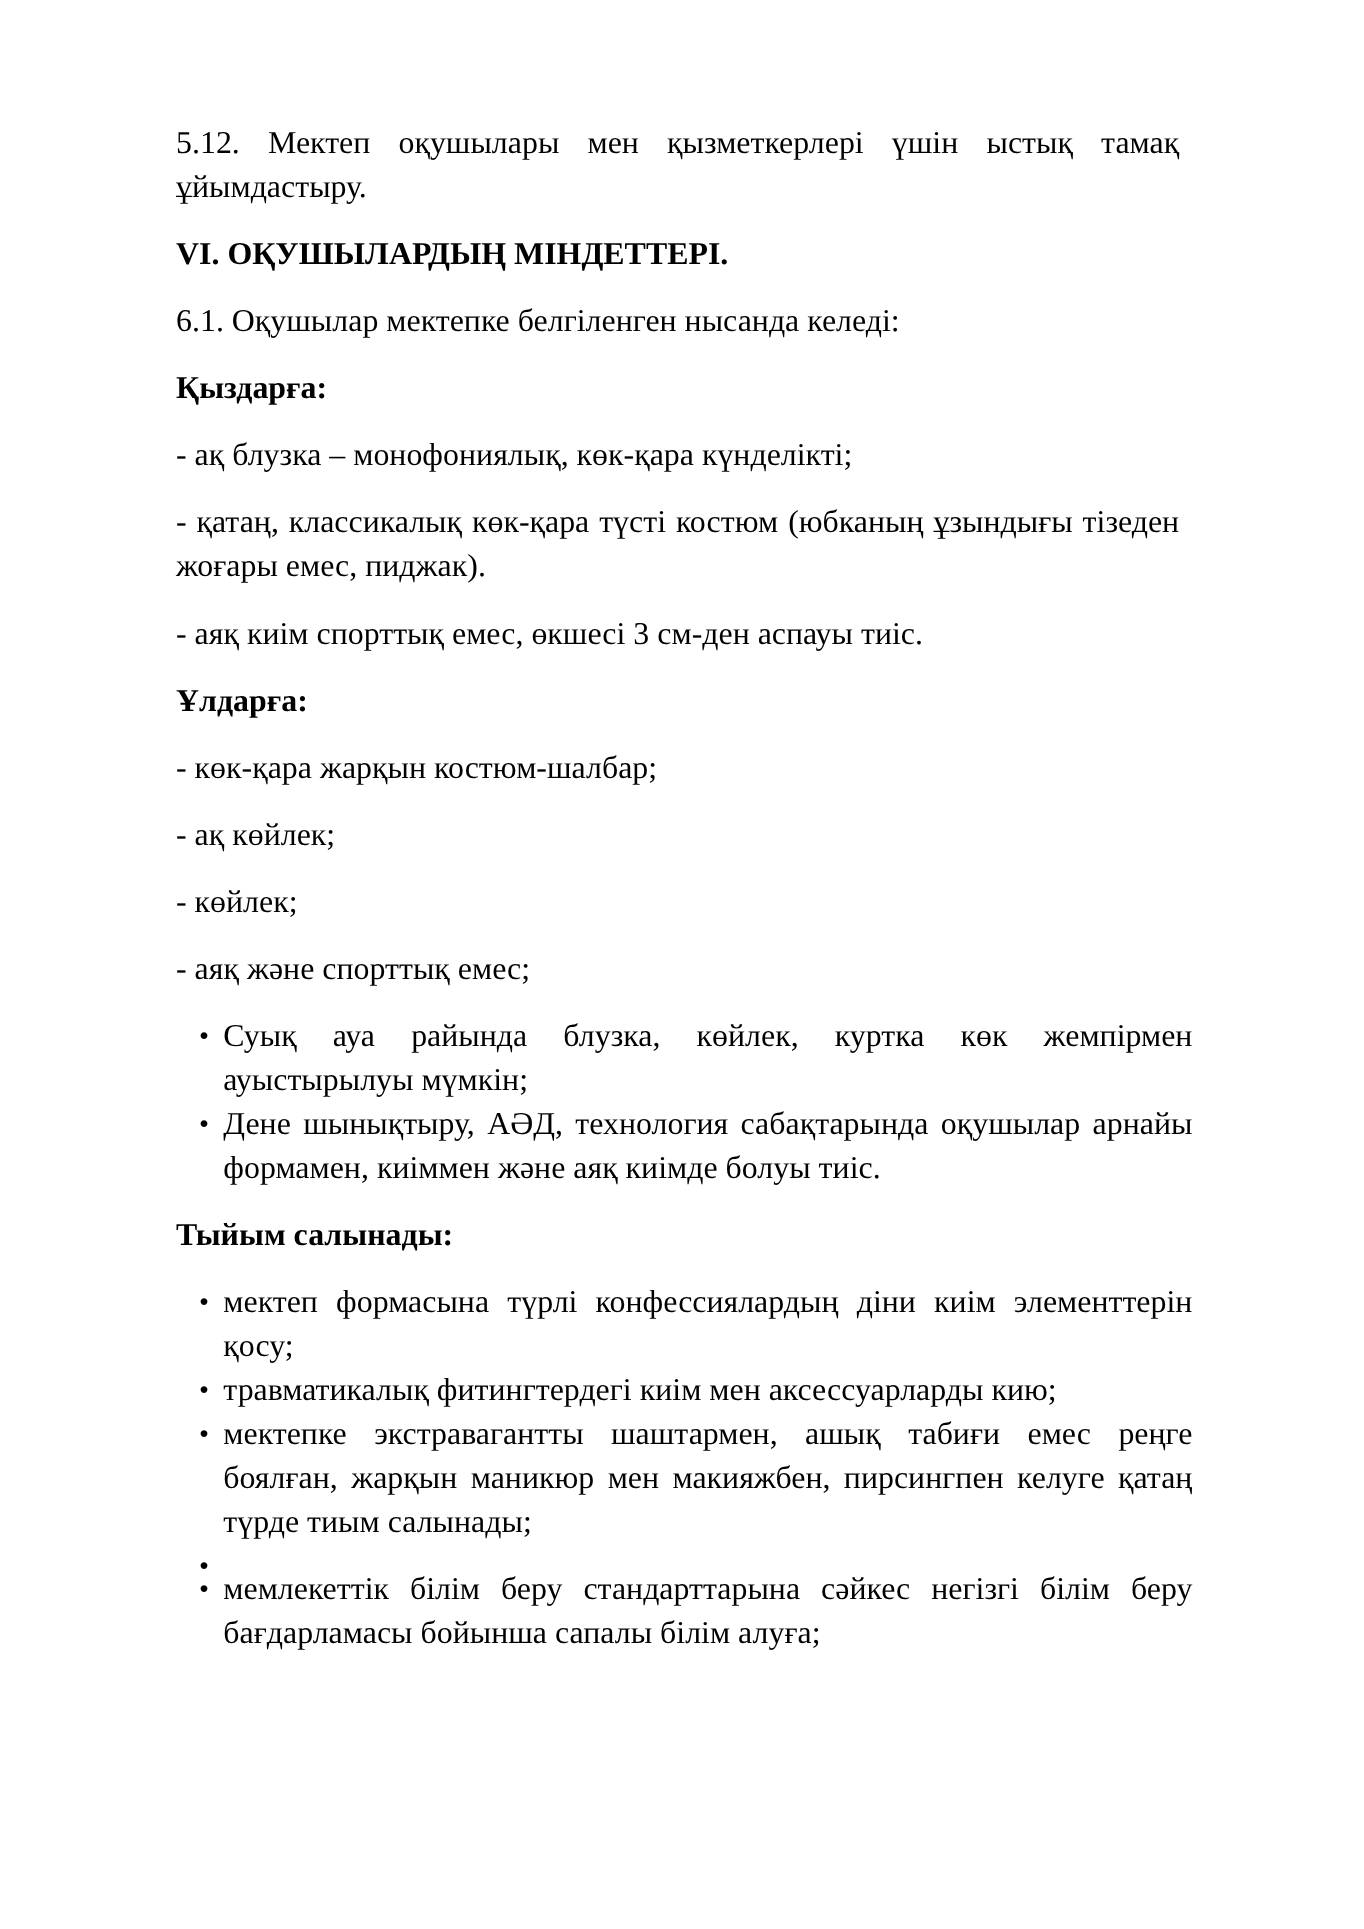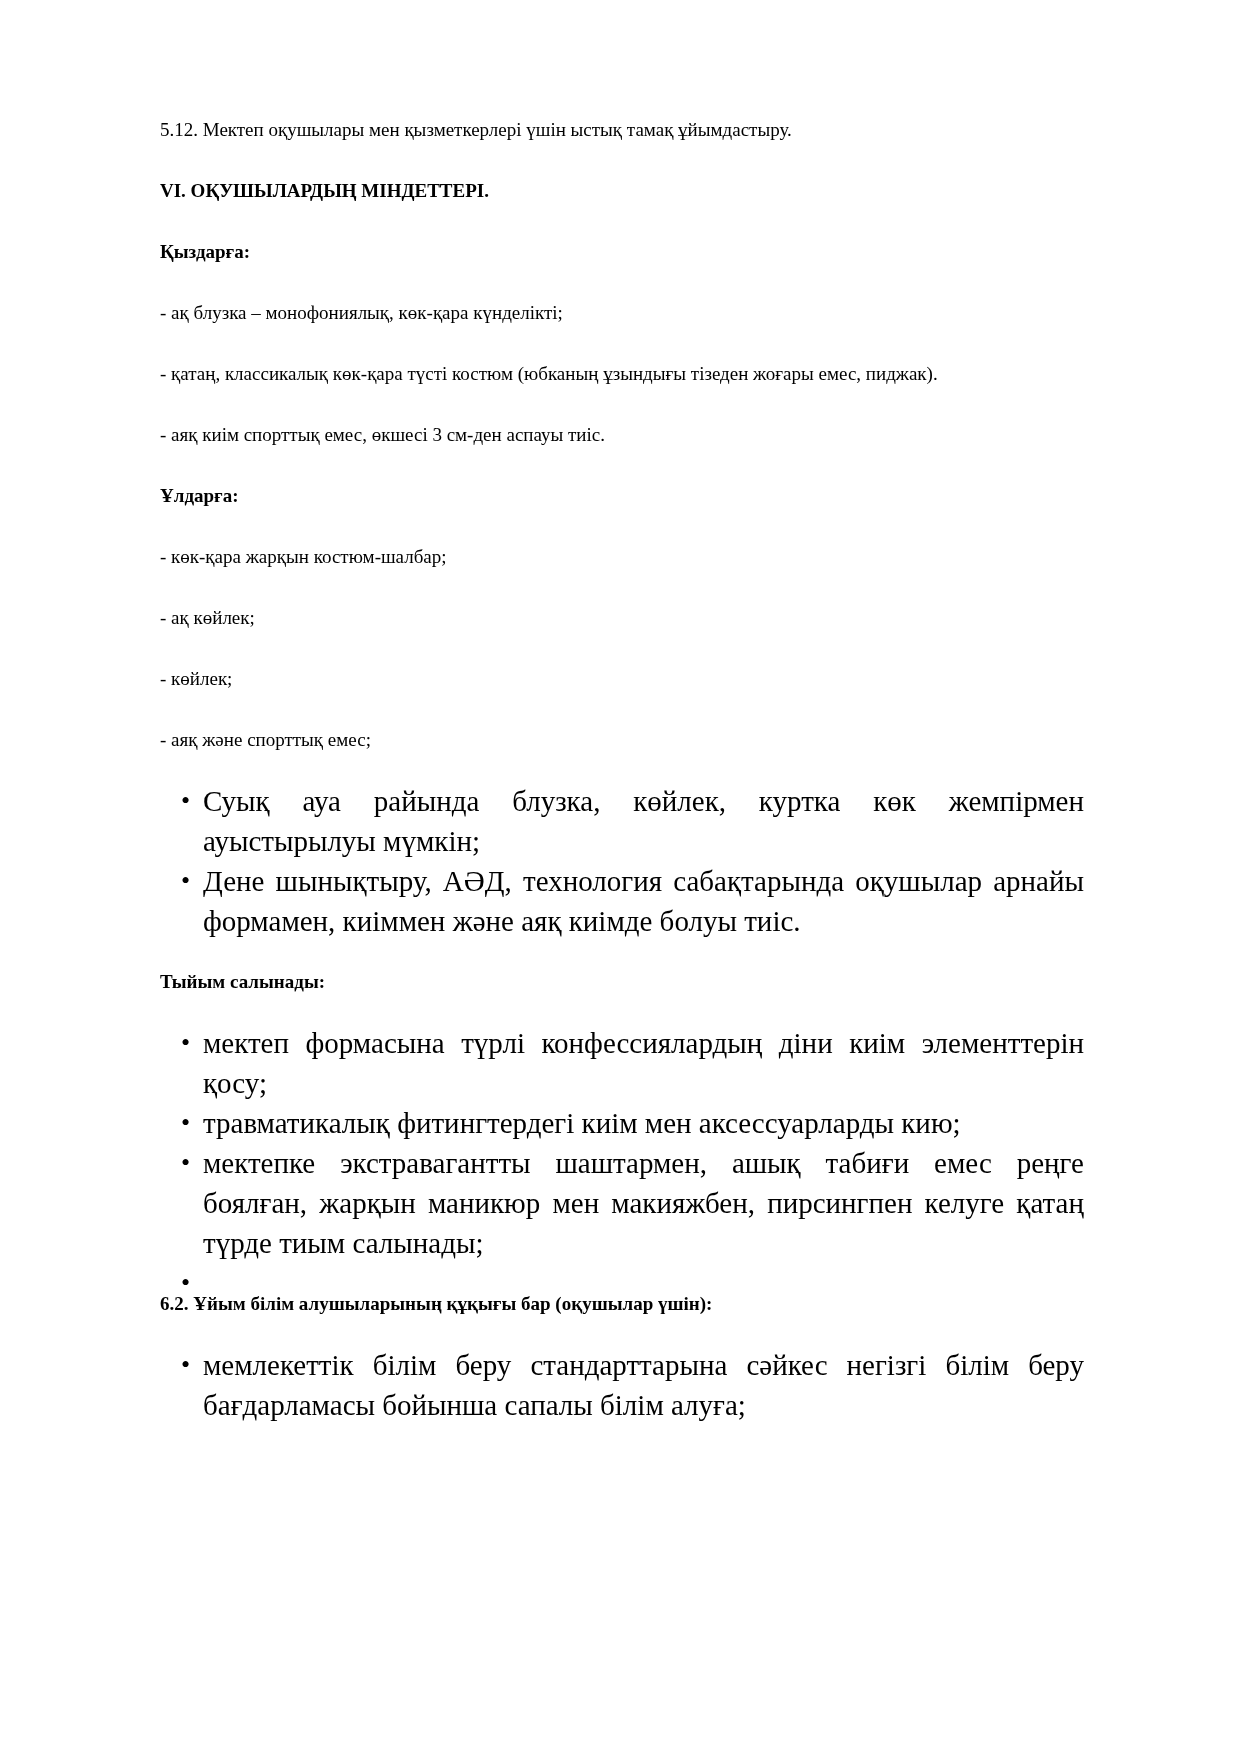--- a/index.html
+++ b/index.html
@@ -16,21 +16,21 @@
   }
   .page {
     box-sizing: border-box;
     width: 1240px;
     height: 1754px;
     padding: 110px 156px 40px 160px;
     background: #ffffff;
   }
   .para {
     margin: 0 12px 21px 0;
-    font-size: 19px;
+    font-size: 29px;
     line-height: 40px;
     text-align: justify;
   }
   .bold {
     font-weight: bold;
   }
   ul.bullets {
     list-style: none;
     margin: 0 0 21px 0;
     padding: 0;
@@ -52,20 +52,21 @@
 </style>
 </head>
 <body>
 
 <div class="page">
 
   <p class="para">5.12. Мектеп оқушылары мен қызметкерлері үшін ыстық тамақ ұйымдастыру.</p>
 
   <p class="para bold">VI. ОҚУШЫЛАРДЫҢ МІНДЕТТЕРІ.</p>
 
+  <p class="para">6.1. Оқушылар мектепке белгіленген нысанда келеді:</p>
 
   <p class="para bold">Қыздарға:</p>
 
   <p class="para">- ақ блузка – монофониялық, көк-қара күнделікті;</p>
 
   <p class="para">- қатаң, классикалық көк-қара түсті костюм (юбканың ұзындығы тізеден жоғары емес, пиджак).</p>
 
   <p class="para">- аяқ киім спорттық емес, өкшесі 3 см-ден аспауы тиіс.</p>
 
   <p class="para bold">Ұлдарға:</p>
@@ -102,21 +103,20 @@
     </li>
     <li>
       <span class="bullet">•</span>
       <span>мектепке экстравагантты шаштармен, ашық табиғи емес реңге боялған, жарқын маникюр мен макияжбен, пирсингпен келуге қатаң түрде тиым салынады;</span>
     </li>
     <li>
       <span class="bullet">•</span>
     </li>
   </ul>
 
-  <p class="para bold">6.2. Ұйым білім алушыларының құқығы бар (оқушылар үшін):</p>
 
   <ul class="bullets">
     <li>
       <span class="bullet">•</span>
       <span>мемлекеттік білім беру стандарттарына сәйкес негізгі білім беру бағдарламасы бойынша сапалы білім алуға;</span>
     </li>
   </ul>
 
 </div>
 

